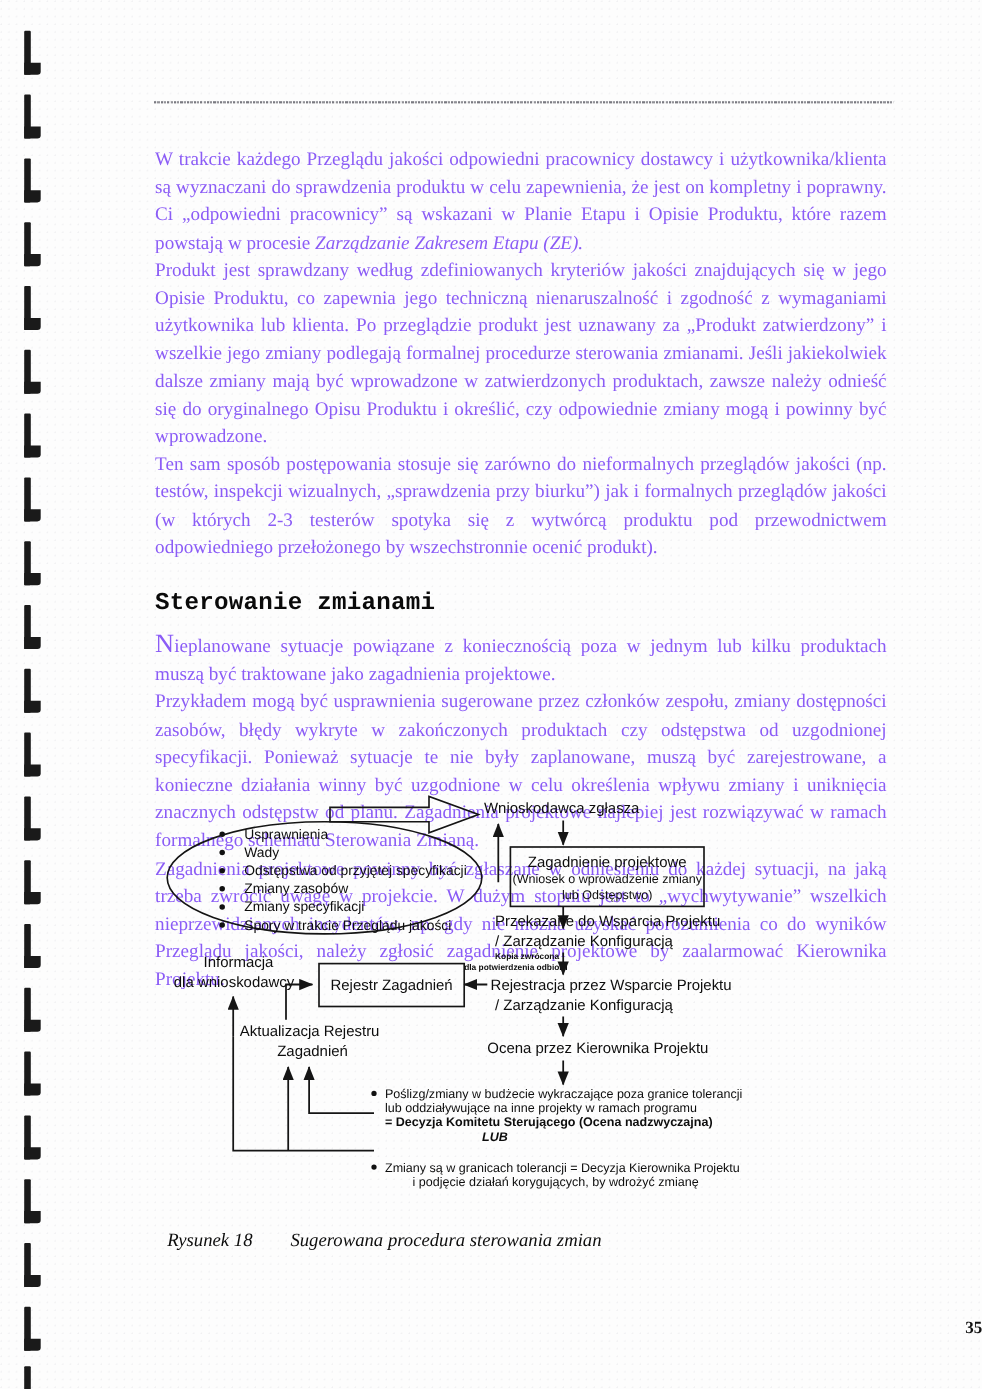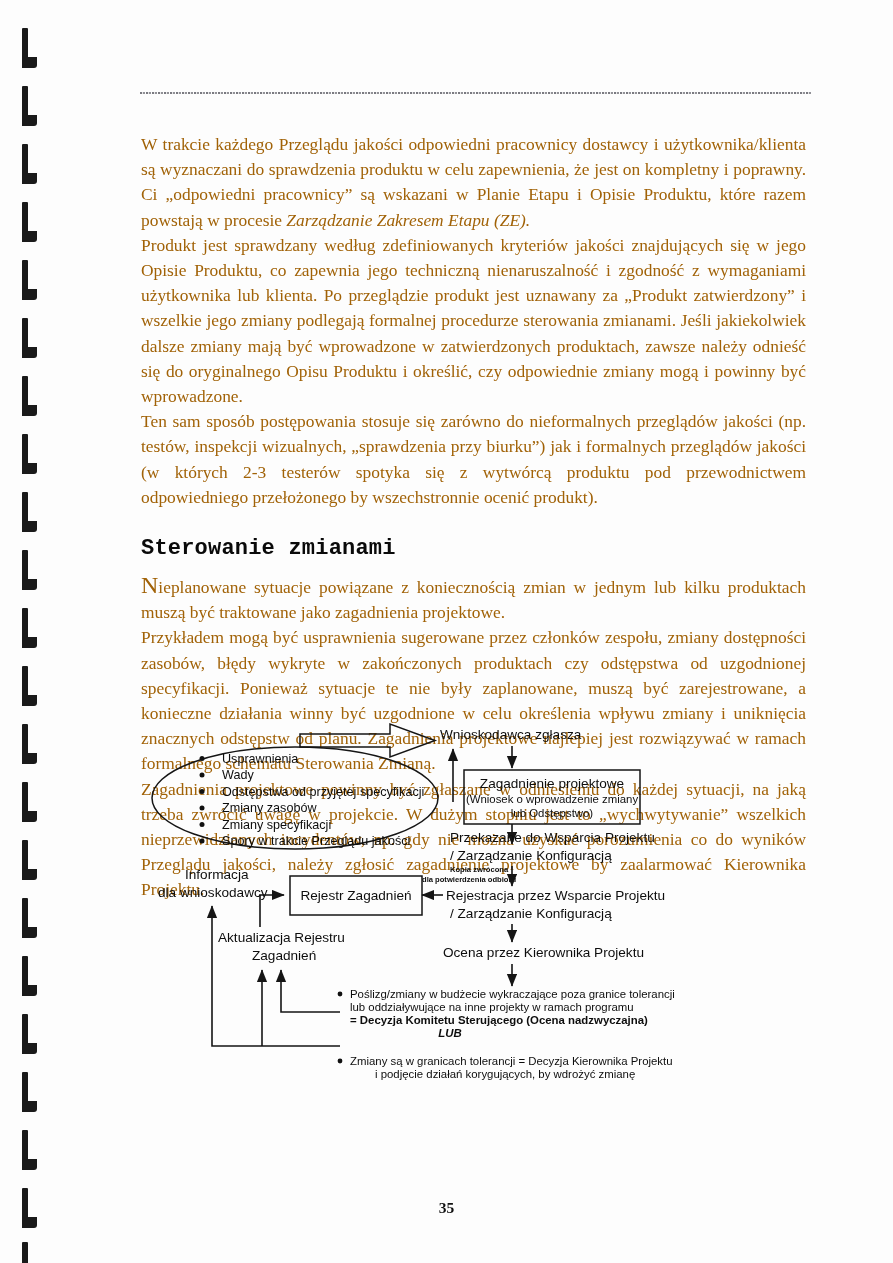--- a/index.html
+++ b/index.html
@@ -122,21 +122,21 @@
   
   #body-text {
     position: absolute;
     left: 141px; top: 132px;
     width: 665px;
   }
   p.para {
     margin: 0;
     font-size: 17.4px;
     line-height: 25.2px;
-    color: #a16207;
+    color: #8b5cf6;
     text-align: justify;
     text-justify: inter-word;
     hyphens: none;
   }
   p.para i { font-style: italic; }
   .dropcap { font-size: 24px; line-height: 0; }
 
   h2.section-head {
     font-family: Liberation Mono, monospace;
     font-weight: bold;
@@ -175,21 +175,21 @@
     font-style: italic;
     color: #0d0d0d;
   }
   #caption .fig-no { display: inline-block; width: 112px; }
 
   
   #pageno {
     position: absolute;
     left: 0; top: 1199px;
     width: 893px;
-    text-align: center;
+    text-align: right;
     font-size: 15.5px;
     font-weight: bold;
     color: #111;
   }
 </style>
 </head>
 <body>
 
 <div id="page">
 
@@ -285,21 +285,21 @@
 
   <div id="header-rule" class="layer"></div>
 
   <div id="body-text" class="layer">
     <p class="para"><span>W trakcie każdego Przeglądu jakości odpowiedni pracownicy dostawcy i użytkownika/klienta są wyznaczani do sprawdzenia produktu w celu zapewnienia, że jest on kompletny i poprawny. Ci „odpowiedni pracownicy” są wskazani w Planie Etapu i Opisie Produktu, które razem powstają w procesie </span><i>Zarządzanie Zakresem Etapu (ZE).</i></p>
     <p class="para">Produkt jest sprawdzany według zdefiniowanych kryteriów jakości znajdujących się w jego Opisie Produktu, co zapewnia jego techniczną nienaruszalność i zgodność z wymaganiami użytkownika lub klienta. Po przeglądzie produkt jest uznawany za „Produkt zatwierdzony” i wszelkie jego zmiany podlegają formalnej procedurze sterowania zmianami. Jeśli jakiekolwiek dalsze zmiany mają być wprowadzone w zatwierdzonych produktach, zawsze należy odnieść się do oryginalnego Opisu Produktu i określić, czy odpowiednie zmiany mogą i powinny być wprowadzone.</p>
     <p class="para">Ten sam sposób postępowania stosuje się zarówno do nieformalnych przeglądów jakości (np. testów, inspekcji wizualnych, „sprawdzenia przy biurku”) jak i formalnych przeglądów jakości (w których 2-3 testerów spotyka się z wytwórcą produktu pod przewodnictwem odpowiedniego przełożonego by wszechstronnie ocenić produkt).</p>
 
     <h2 class="section-head">Sterowanie zmianami</h2>
 
-    <p class="para"><span class="dropcap">N</span><span>ieplanowane sytuacje powiązane z koniecznością zmian w jednym lub kilku produktach muszą być traktowane jako zagadnienia projektowe.</span></p>
+    <p class="para"><span class="dropcap">N</span><span>ieplanowane sytuacje powiązane z koniecznością poza w jednym lub kilku produktach muszą być traktowane jako zagadnienia projektowe.</span></p>
     <p class="para">Przykładem mogą być usprawnienia sugerowane przez członków zespołu, zmiany dostępności zasobów, błędy wykryte w zakończonych produktach czy odstępstwa od uzgodnionej specyfikacji. Ponieważ sytuacje te nie były zaplanowane, muszą być zarejestrowane, a konieczne działania winny być uzgodnione w celu określenia wpływu zmiany i uniknięcia znacznych odstępstw od planu. Zagadnienia projektowe najlepiej jest rozwiązywać w ramach formalnego schematu Sterowania Zmianą.</p>
     <p class="para">Zagadnienia projektowe powinny być zgłaszane w odniesieniu do każdej sytuacji, na jaką trzeba zwrócić uwagę w projekcie. W dużym stopniu jest to „wychwytywanie” wszelkich nieprzewidzianych incydentów, np. gdy nie można uzyskać porozumienia co do wyników Przeglądu jakości, należy zgłosić zagadnienie projektowe by zaalarmować Kierownika Projektu.</p>
   </div>
 
   <div id="diagram" class="layer">
     <svg width="620" height="390" viewBox="0 0 620 390" xmlns="http://www.w3.org/2000/svg">
       <defs>
         <marker id="ah" markerWidth="9" markerHeight="9" refX="7.5" refY="3.2" orient="auto">
           <path d="M0,0 L8,3.2 L0,6.4 z" fill="#151515"></path>
         </marker>
@@ -383,16 +383,19 @@
         <text class="dg-text small bold" x="200" y="310">= Decyzja Komitetu Sterującego (Ocena nadzwyczajna)</text>
         <text class="dg-text small italic-bold" x="300" y="323" text-anchor="middle">LUB</text>
 
         <circle class="dg-bullet" cx="190" cy="347" r="2.4"></circle>
         <text class="dg-text small" x="200" y="351"><tspan>Zmiany są w granicach tolerancji = </tspan><tspan class="bold">Decyzja Kierownika Projektu</tspan></text>
         <text class="dg-text small" x="225" y="364">i podjęcie działań korygujących, by wdrożyć zmianę</text>
       </g>
     </svg>
   </div>
 
+  <div id="caption" class="layer">
+    <span class="fig-no">Rysunek 18</span><span>Sugerowana procedura sterowania zmian</span>
+  </div>
 
   <div id="pageno" class="layer">35</div>
 
 </div>
 
 </body></html>

